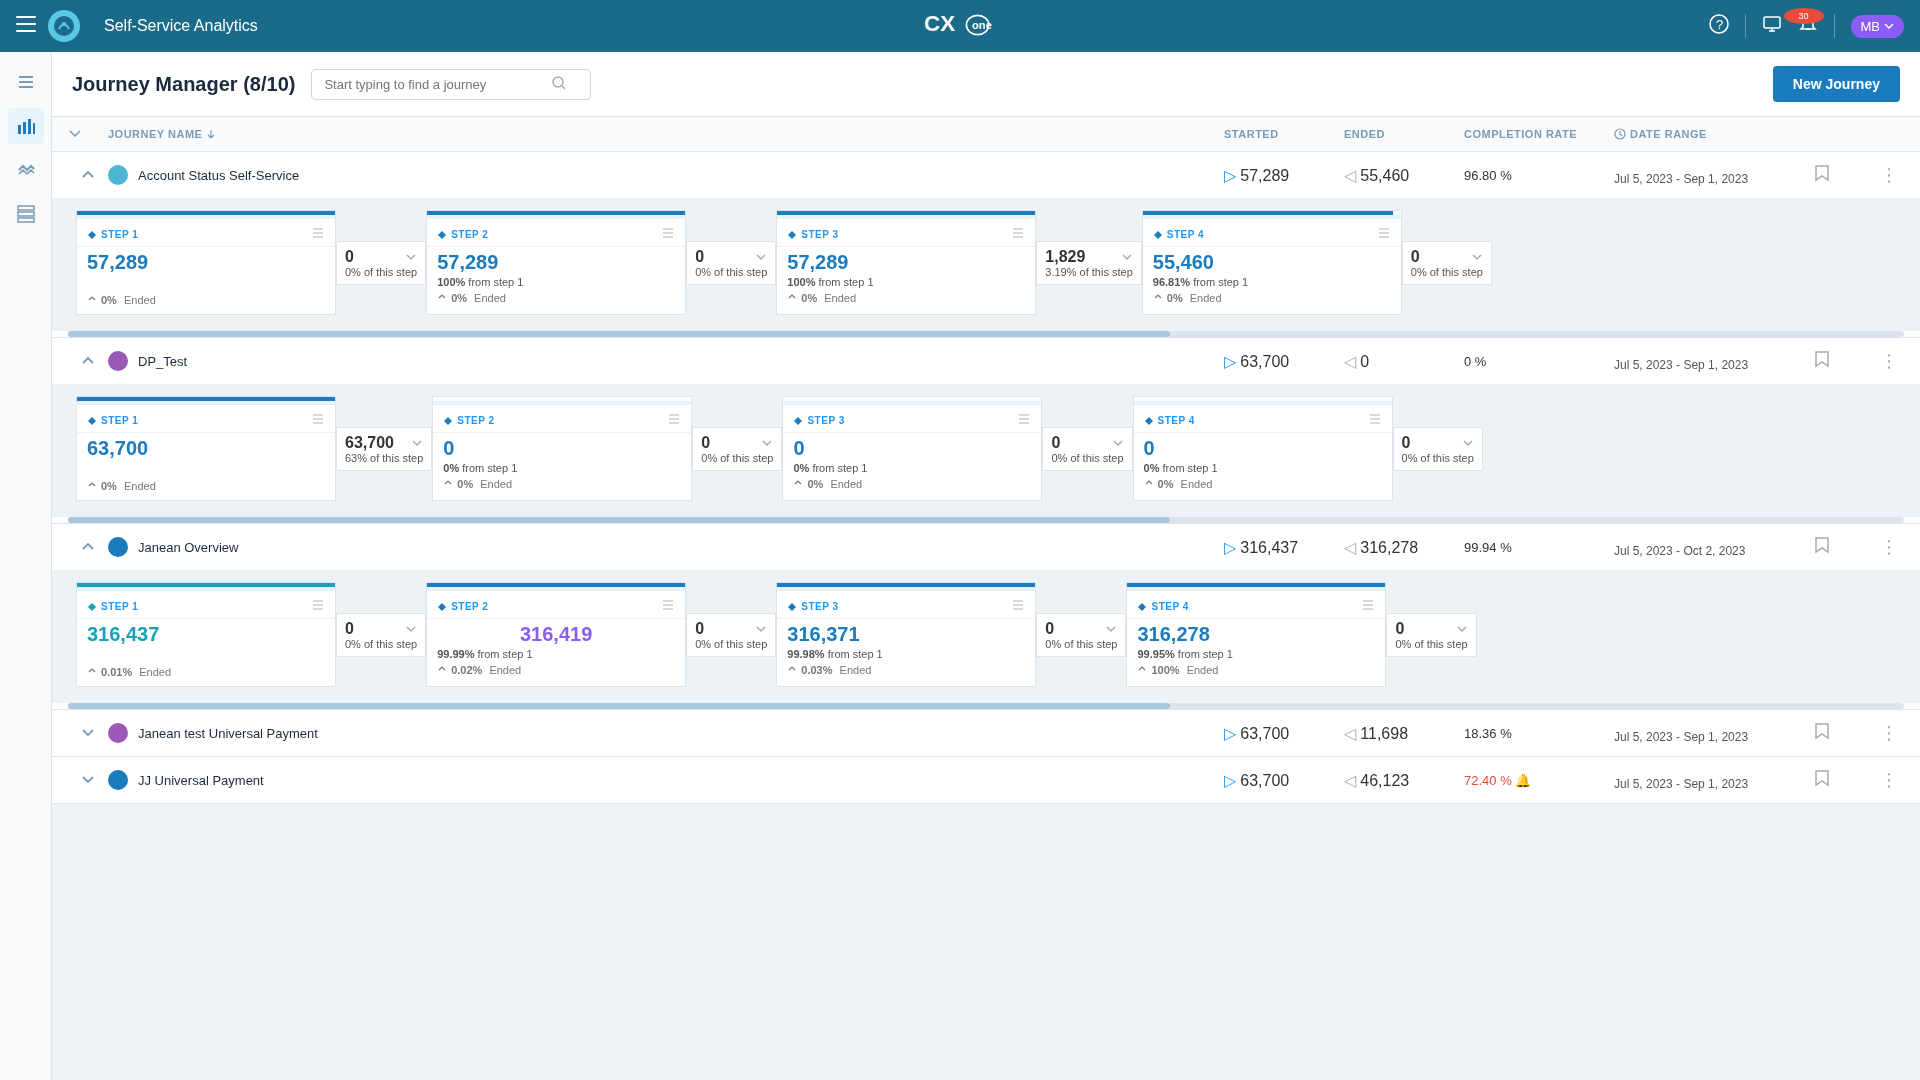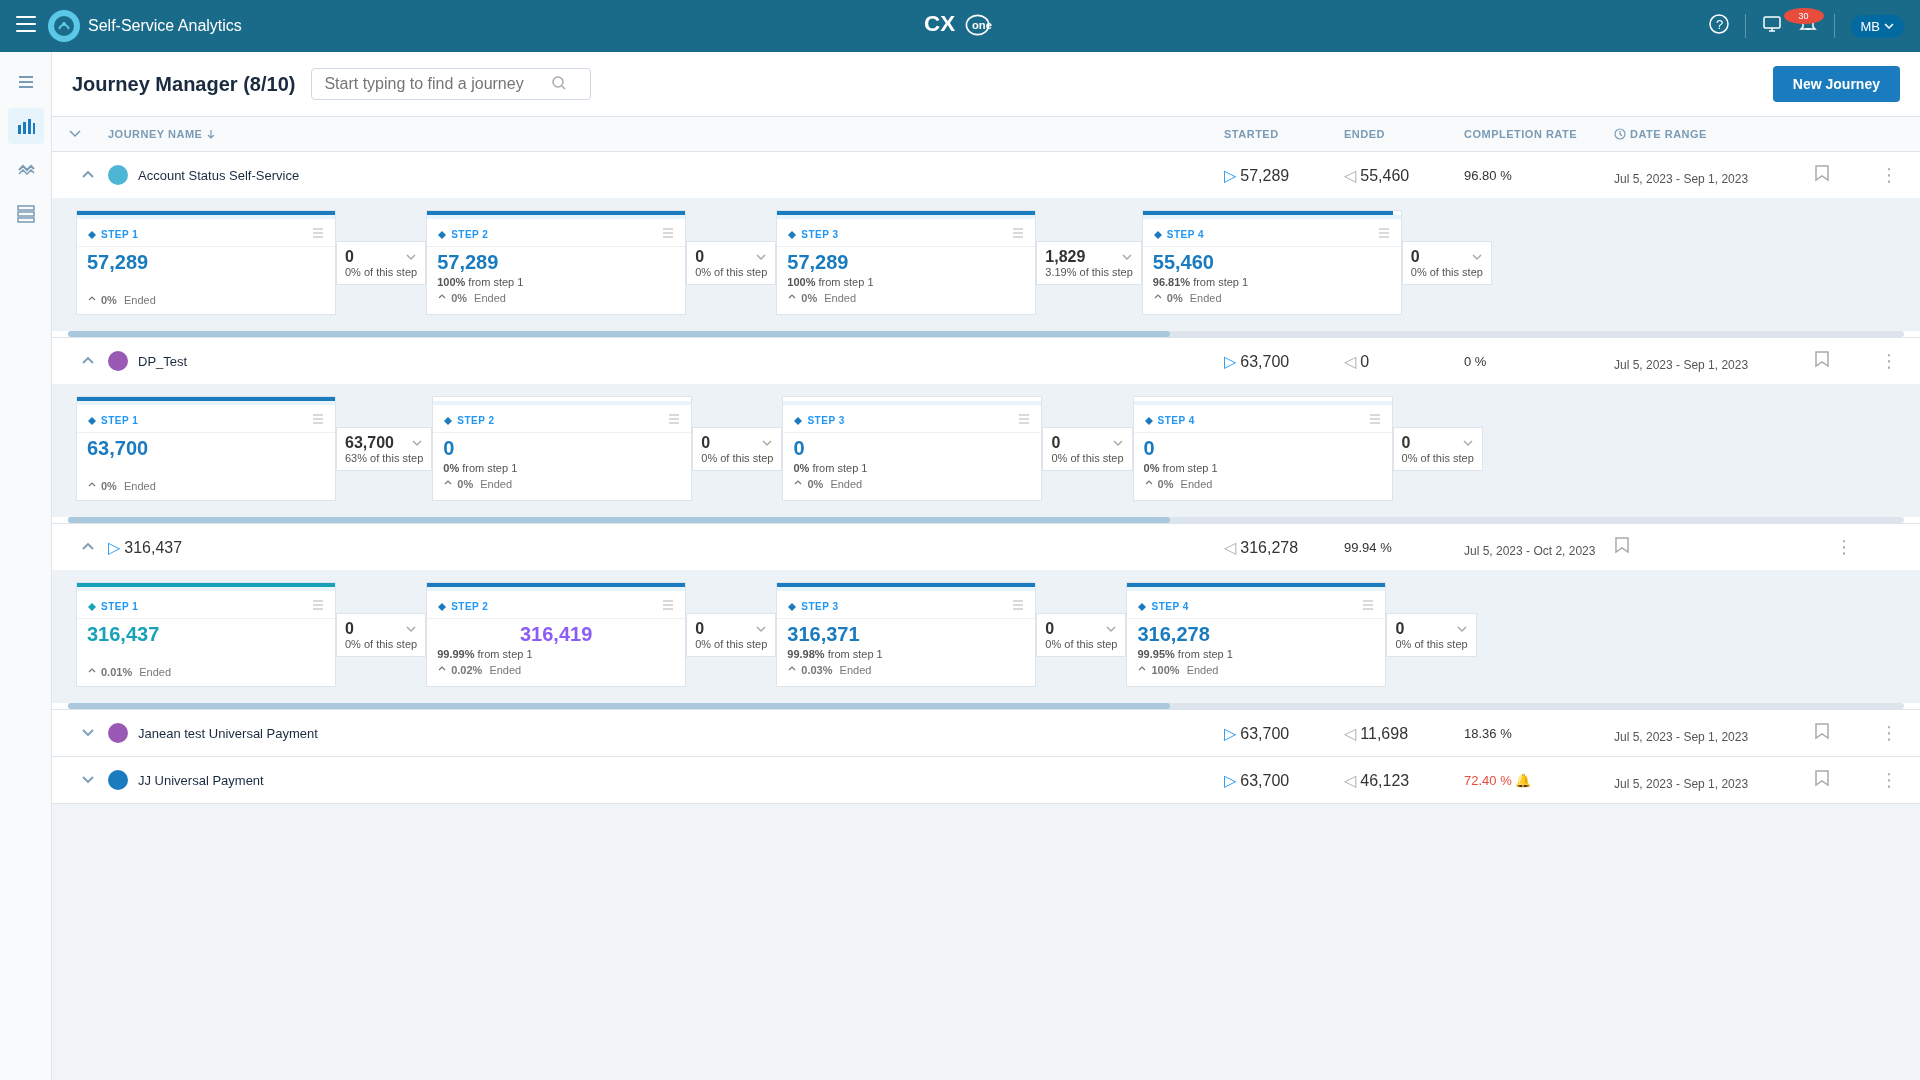--- a/index.html
+++ b/index.html
@@ -10,44 +10,44 @@
       background: #1a6b8a;
       height: 52px;
       display: flex;
       align-items: center;
       padding: 0 16px;
       color: white;
       position: relative;
       z-index: 100;
     }
     .top-nav .hamburger { margin-right: 12px; cursor: pointer; font-size: 18px; }
-    .top-nav .logo-area { display: flex; align-items: center; gap: 8px; }
+    .top-nav .logo-area { display: flex; align-items: center; gap: 24px; }
     .top-nav .logo-icon { width: 32px; height: 32px; background: #5bc8e8; border-radius: 50%; display: flex; align-items: center; justify-content: center; font-size: 14px; color: white; }
     .top-nav .app-name { font-size: 16px; font-weight: 500; color: white; }
     .top-nav .center-logo { position: absolute; left: 50%; transform: translateX(-50%); }
     .top-nav .center-logo svg { width: 80px; height: 36px; }
     .top-nav .right-icons { margin-left: auto; display: flex; align-items: center; gap: 16px; }
     .top-nav .icon-btn { color: white; cursor: pointer; font-size: 18px; position: relative; }
     .top-nav .badge { position: absolute; top: -6px; right: -6px; background: #e74c3c; color: white; border-radius: 50%; width: 40px; height: 16px; font-size: 9px; display: flex; align-items: center; justify-content: center; }
-    .top-nav .user-btn { background: #0369a1; border-radius: 20px; padding: 4px 10px; cursor: pointer; display: flex; align-items: center; gap: 4px; font-size: 13px; }
+    .top-nav .user-btn { background: #8b5cf6; border-radius: 20px; padding: 4px 10px; cursor: pointer; display: flex; align-items: center; gap: 4px; font-size: 13px; }
 
     
     .layout { display: flex; height: calc(100vh - 52px); }
     .sidebar { width: 52px; background: #f8fafc; border-right: 1px solid #dde4ec; display: flex; flex-direction: column; align-items: center; padding: 12px 0; gap: 8px; }
     .sidebar-item { width: 36px; height: 36px; display: flex; align-items: center; justify-content: center; border-radius: 4px; cursor: pointer; color: #7a9bb5; font-size: 16px; }
     .sidebar-item.active { background: #e8f4fb; color: #1a6b8a; }
 
     
     .main { flex: 1; overflow-y: auto; background: #f0f4f8; }
 
     
     .page-header { background: white; padding: 14px 20px; display: flex; align-items: center; gap: 16px; border-bottom: 1px solid #dde4ec; position: sticky; top: 0; z-index: 50; }
     .page-title { font-size: 20px; font-weight: 600; color: #1a2b40; white-space: nowrap; }
     .search-box { display: flex; align-items: center; border: 1px solid #cdd8e3; border-radius: 4px; padding: 6px 12px; gap: 8px; min-width: 280px; background: white; }
-    .search-box input { border: none; outline: none; font-size: 16px; color: #a21caf; width: 220px; }
+    .search-box input { border: none; outline: none; font-size: 13px; color: #a21caf; width: 220px; }
     .search-box .search-icon { color: #aaa; font-size: 14px; }
     .new-journey-btn { margin-left: auto; background: #1a7bbf; color: white; border: none; border-radius: 4px; padding: 10px 20px; font-size: 14px; font-weight: 600; cursor: pointer; white-space: nowrap; }
 
     
     .table-header { display: grid; grid-template-columns: 40px 1fr 120px 120px 150px 200px 60px 30px; align-items: center; padding: 10px 16px; background: #f8fafc; border-bottom: 1px solid #dde4ec; color: #7a9bb5; font-size: 11px; font-weight: 700; letter-spacing: 0.5px; }
     .table-header span { display: flex; align-items: center; gap: 4px; }
 
     
     .journey-section { background: white; margin: 0; border-bottom: 1px solid #dde4ec; }
     .journey-row { display: grid; grid-template-columns: 40px 1fr 120px 120px 150px 200px 60px 30px; align-items: center; padding: 12px 16px; cursor: pointer; }
@@ -597,20 +597,24 @@
             <div class="scrollbar-thumb"></div>
           </div>
         </div>
         <div class="journey-section">
     <div class="journey-row">
       <div class="chevron-cell">
         <svg width="14" height="14" viewBox="0 0 14 14">
                 <path d="M2 9 L7 4 L12 9" stroke="#7a9bb5" stroke-width="1.8" fill="none"></path>
               </svg>
       </div>
+      <div class="journey-name-cell">
+        <div class="journey-dot" style="background:#1a7bbf;"></div>
+        <span class="journey-name">Janean Overview</span>
+      </div>
       <div class="journey-stat">
         <span style="color:#2196f3;margin-right:4px;">▷</span>316,437
       </div>
       <div class="journey-stat">
         <span style="color:#aaa;margin-right:4px;">◁</span>316,278
       </div>
       <div class="completion-rate">
         99.94 %
       </div>
       <div class="date-range">Jul 5, 2023 - Oct 2, 2023</div>

